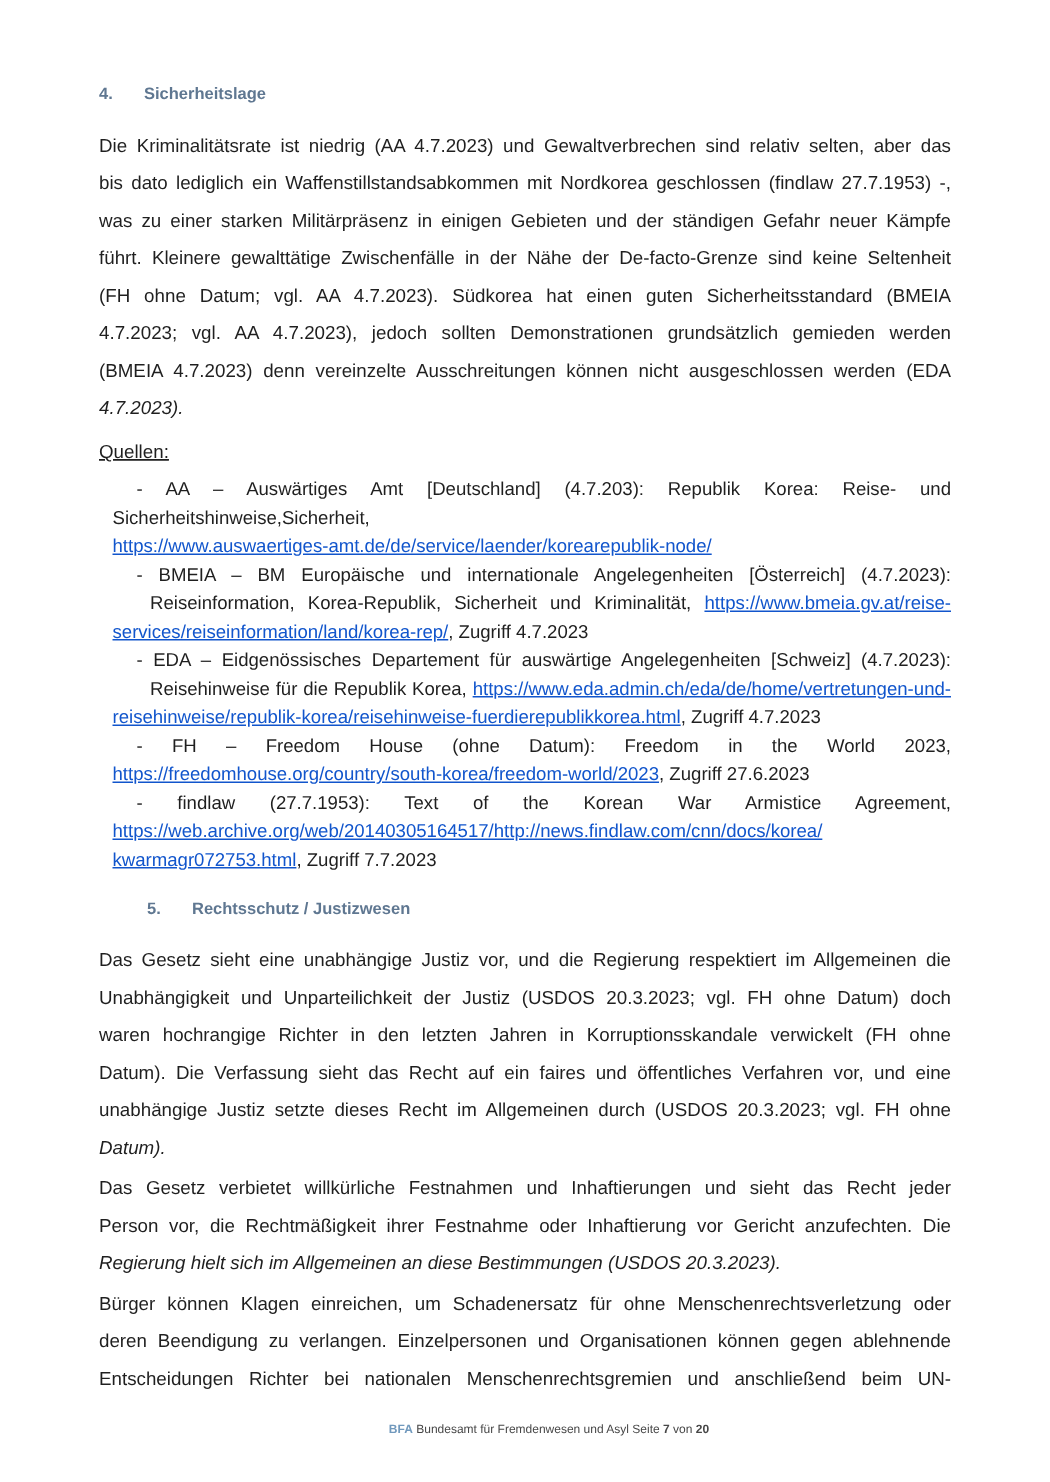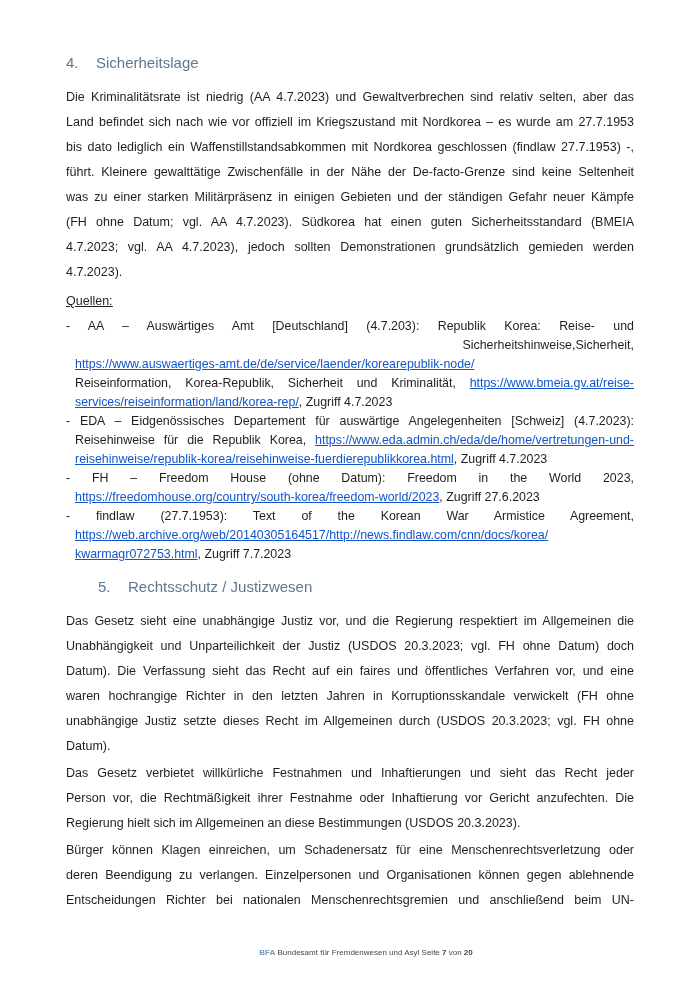--- a/index.html
+++ b/index.html
@@ -10,74 +10,75 @@
     --footer-text:#474747;
   }
   *{box-sizing:border-box;}
   html,body{margin:0;padding:0;}
   body{
     width:700px;height:988px;background:#ffffff;position:relative;overflow:hidden;
     font-family:"Liberation Sans","DejaVu Sans",sans-serif;color:var(--body);
   }
   .content{padding:54px 66px 0 66px;}
   .sec-heading{
-    color:var(--heading);font-weight:normal;font-size:15px;line-height:18px;
+    color:var(--heading);font-weight:bold;font-size:11px;line-height:18px;
     margin:0 0 13px 0;
   }
   .sec-heading:not(:first-child){margin-top:14px;margin-left:32px;}
   .sec-num{display:inline-block;min-width:30px;}
   .para{margin:0 0 2px 0;}
   .line{
     font-size:12.5px;line-height:25px;white-space:nowrap;
     text-align:justify;text-align-last:justify;
   }
-  .line.last{text-align-last:left;white-space:normal;}
+  .line.last{text-align-last:left;white-space:normal;font-style:italic;}
   .quellen{margin:7px 0 7px 0;font-size:12.5px;line-height:18px;text-decoration:underline;}
   .quellen-text{text-decoration:underline;}
   .src-item{margin:0;}
   .src-line{font-size:12.4px;line-height:19px;}
   .src-line:not(.first){padding-left:9px;}
-  .src-line.justify{text-align:justify;text-align-last:justify;white-space:nowrap;}
+  .src-line.justify{text-align:justify;text-align-last:justify;white-space:nowrap;margin-left:25px;}
   .src-line.left{text-align:left;}
-  .src-line.spread{display:flex;justify-content:flex-end;}
+  .src-line.spread{display:flex;justify-content:flex-start;}
   .link{color:var(--link);text-decoration:underline;cursor:pointer;}
   a.link{color:var(--link);}
   .footer{
     position:absolute;bottom:30px;left:0;width:100%;text-align:center;
     font-size:8px;line-height:10px;color:var(--footer-text);
   }
   .footer .bfa{color:var(--footer-logo);font-weight:bold;margin-left:32px;}
   .footer .b{font-weight:bold;}
 </style>
 </head>
 <body>
 
 <div class="page">
   <main class="content" id="doc-body">
       <h2 class="sec-heading"><span class="sec-num">4.</span><span class="sec-title">Sicherheitslage</span></h2>
       <div class="para">
         <div class="line">Die Kriminalitätsrate ist niedrig (AA 4.7.2023) und Gewaltverbrechen sind relativ selten, aber das</div>
-        <div class="line">Land befindet sich nach wie vor offiziell im Kriegszustand mit Nordkorea – es wurde am 27.7.1953</div>
         <div class="line">bis dato lediglich ein Waffenstillstandsabkommen mit Nordkorea geschlossen (findlaw 27.7.1953) -,</div>
+        <div class="line">was zu einer starken Militärpräsenz in einigen Gebieten und der ständigen Gefahr neuer Kämpfe</div>
         <div class="line">führt. Kleinere gewalttätige Zwischenfälle in der Nähe der De-facto-Grenze sind keine Seltenheit</div>
-        <div class="line">was zu einer starken Militärpräsenz in einigen Gebieten und der ständigen Gefahr neuer Kämpfe</div>
         <div class="line">(FH ohne Datum; vgl. AA 4.7.2023). Südkorea hat einen guten Sicherheitsstandard (BMEIA</div>
         <div class="line">4.7.2023; vgl. AA 4.7.2023), jedoch sollten Demonstrationen grundsätzlich gemieden werden</div>
+        <div class="line">(BMEIA 4.7.2023) denn vereinzelte Ausschreitungen können nicht ausgeschlossen werden (EDA</div>
         <div class="line last">4.7.2023).</div>
       </div>
       <div class="quellen"><span class="quellen-text">Quellen:</span></div>
       <div class="src-item">
         <div class="src-line justify first"><span class="seg">- AA – Auswärtiges Amt [Deutschland] (4.7.203): Republik Korea: Reise- und</span></div>
         <div class="src-line spread">
           <span class="seg">Sicherheitshinweise,</span>
           <span class="seg">Sicherheit,</span>
         </div>
         <div class="src-line left"><a class="link">https://www.auswaertiges-amt.de/de/service/laender/korearepublik-node/</a></div>
       </div>
       <div class="src-item">
+        <div class="src-line justify first"><span class="seg">- BMEIA – BM Europäische und internationale Angelegenheiten [Österreich] (4.7.2023):</span></div>
         <div class="src-line justify"><span class="seg">Reiseinformation, Korea-Republik, Sicherheit und Kriminalität, </span><a class="link">https://www.bmeia.gv.at/reise-</a></div>
         <div class="src-line left"><a class="link">services/reiseinformation/land/korea-rep/</a><span class="seg">, Zugriff 4.7.2023</span></div>
       </div>
       <div class="src-item">
         <div class="src-line justify first"><span class="seg">- EDA – Eidgenössisches Departement für auswärtige Angelegenheiten [Schweiz] (4.7.2023):</span></div>
         <div class="src-line justify"><span class="seg">Reisehinweise für die Republik Korea, </span><a class="link">https://www.eda.admin.ch/eda/de/home/vertretungen-und-</a></div>
         <div class="src-line left"><a class="link">reisehinweise/republik-korea/reisehinweise-fuerdierepublikkorea.html</a><span class="seg">, Zugriff 4.7.2023</span></div>
       </div>
       <div class="src-item">
         <div class="src-line justify first"><span class="seg">- FH – Freedom House (ohne Datum): Freedom in the World 2023,</span></div>
@@ -85,32 +86,32 @@
       </div>
       <div class="src-item">
         <div class="src-line justify first"><span class="seg">- findlaw (27.7.1953): Text of the Korean War Armistice Agreement,</span></div>
         <div class="src-line left"><a class="link">https://web.archive.org/web/20140305164517/http://news.findlaw.com/cnn/docs/korea/</a></div>
         <div class="src-line left"><a class="link">kwarmagr072753.html</a><span class="seg">, Zugriff 7.7.2023</span></div>
       </div>
       <h2 class="sec-heading"><span class="sec-num">5.</span><span class="sec-title">Rechtsschutz / Justizwesen</span></h2>
       <div class="para">
         <div class="line">Das Gesetz sieht eine unabhängige Justiz vor, und die Regierung respektiert im Allgemeinen die</div>
         <div class="line">Unabhängigkeit und Unparteilichkeit der Justiz (USDOS 20.3.2023; vgl. FH ohne Datum) doch</div>
+        <div class="line">waren hochrangige Richter in den letzten Jahren in Korruptionsskandale verwickelt (FH ohne</div>
         <div class="line">Datum). Die Verfassung sieht das Recht auf ein faires und öffentliches Verfahren vor, und eine</div>
-        <div class="line">waren hochrangige Richter in den letzten Jahren in Korruptionsskandale verwickelt (FH ohne</div>
         <div class="line">unabhängige Justiz setzte dieses Recht im Allgemeinen durch (USDOS 20.3.2023; vgl. FH ohne</div>
         <div class="line last">Datum).</div>
       </div>
       <div class="para">
         <div class="line">Das Gesetz verbietet willkürliche Festnahmen und Inhaftierungen und sieht das Recht jeder</div>
         <div class="line">Person vor, die Rechtmäßigkeit ihrer Festnahme oder Inhaftierung vor Gericht anzufechten. Die</div>
         <div class="line last">Regierung hielt sich im Allgemeinen an diese Bestimmungen (USDOS 20.3.2023).</div>
       </div>
       <div class="para">
-        <div class="line">Bürger können Klagen einreichen, um Schadenersatz für eine Menschenrechtsverletzung oder</div>
+        <div class="line">Bürger können Klagen einreichen, um Schadenersatz für ohne Menschenrechtsverletzung oder</div>
         <div class="line">deren Beendigung zu verlangen. Einzelpersonen und Organisationen können gegen ablehnende</div>
         <div class="line">Entscheidungen Richter bei nationalen Menschenrechtsgremien und anschließend beim UN-</div>
       </div>
     </main>
 
   <footer class="footer">
     <span class="bfa">BFA</span>
     <span>Bundesamt für Fremdenwesen und Asyl</span>
     <span>Seite</span>
     <span class="b">7</span>

